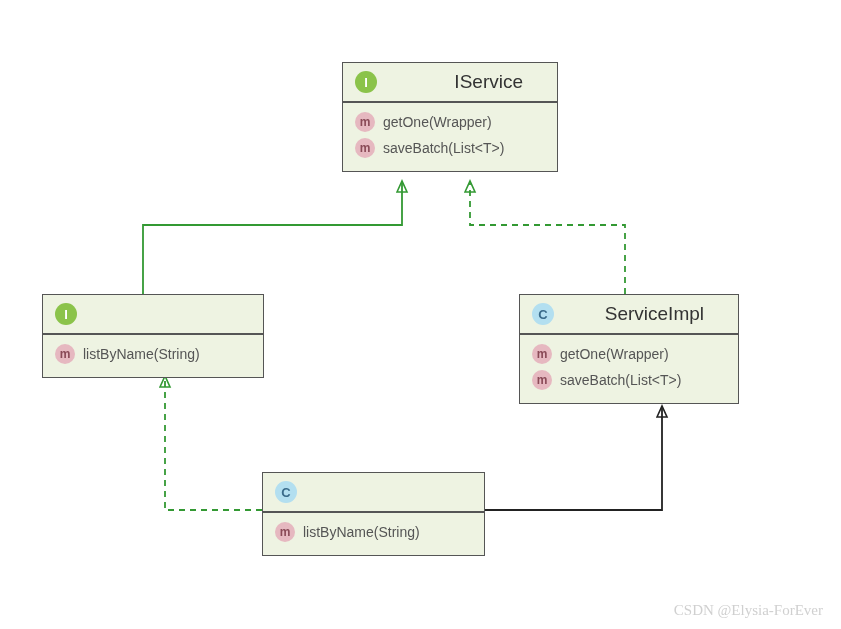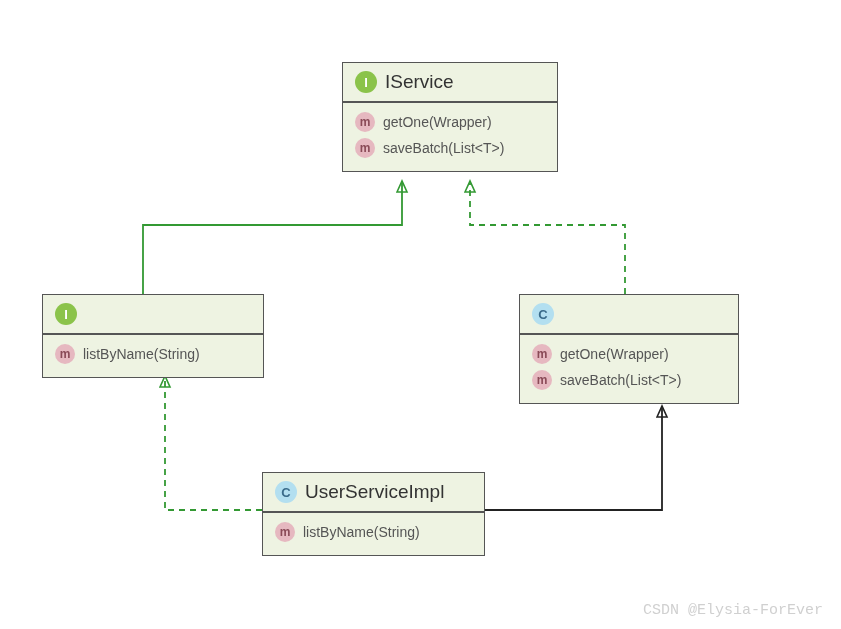--- a/index.html
+++ b/index.html
@@ -43,21 +43,21 @@
   .badge-class     { background: #b3dff0; color: #3a6b8a; }
   .badge-method    {
     width: 20px; height: 20px;
     background: #e6b8c0; color: #8a4a57;
     border-radius: 50%;
     display: inline-flex; align-items:center; justify-content:center;
     font-size: 12px; font-weight:600; margin-right:8px; flex-shrink:0;
   }
   .uml-title {
     flex: 1;
-    text-align: left;
+    text-align: right;
     font-size: 19px;
     color: #333;
     padding-right: 22px;
   }
   .uml-body { padding: 6px 12px 10px 12px; }
   .uml-member {
     display: flex;
     align-items: center;
     font-size: 14px;
     color: #555;
@@ -68,21 +68,21 @@
     left: 0; top: 0;
     width: 841px; height: 629px;
     pointer-events: none;
   }
   .watermark {
     position: absolute;
     right: 18px;
     bottom: 10px;
     color: #d0d0d0;
     font-size: 15px;
-    font-family: Liberation Mono, monospace;
+    font-family: Liberation Serif, serif;
   }
 </style>
 </head>
 <body>
 
 <div class="canvas">
 
   <svg class="connectors">
     <defs>
       <marker id="arrow-green" markerWidth="14" markerHeight="14" refX="12" refY="6" orient="auto" markerUnits="userSpaceOnUse">
@@ -127,37 +127,37 @@
       <div class="uml-member">
         <span class="badge-method">m</span>
         <span>listByName(String)</span>
       </div>
     </div>
   </div>
 
   <div class="uml-box" style="left:519px; top:294px; width:220px;">
     <div class="uml-head">
       <span class="type-badge badge-class">C</span>
+      <span class="uml-title">ServiceImpl</span>
     </div>
     <div class="uml-body">
       <div class="uml-member">
         <span class="badge-method">m</span>
         <span>getOne(Wrapper)</span>
       </div>
       <div class="uml-member">
         <span class="badge-method">m</span>
         <span>saveBatch(List&lt;T&gt;)</span>
       </div>
     </div>
   </div>
 
   <div class="uml-box" style="left:262px; top:472px; width:223px;">
     <div class="uml-head">
       <span class="type-badge badge-class">C</span>
-      <span class="uml-title">UserServiceImpl</span>
     </div>
     <div class="uml-body">
       <div class="uml-member">
         <span class="badge-method">m</span>
         <span>listByName(String)</span>
       </div>
     </div>
   </div>
 
   <div class="watermark">CSDN @Elysia-ForEver</div>

